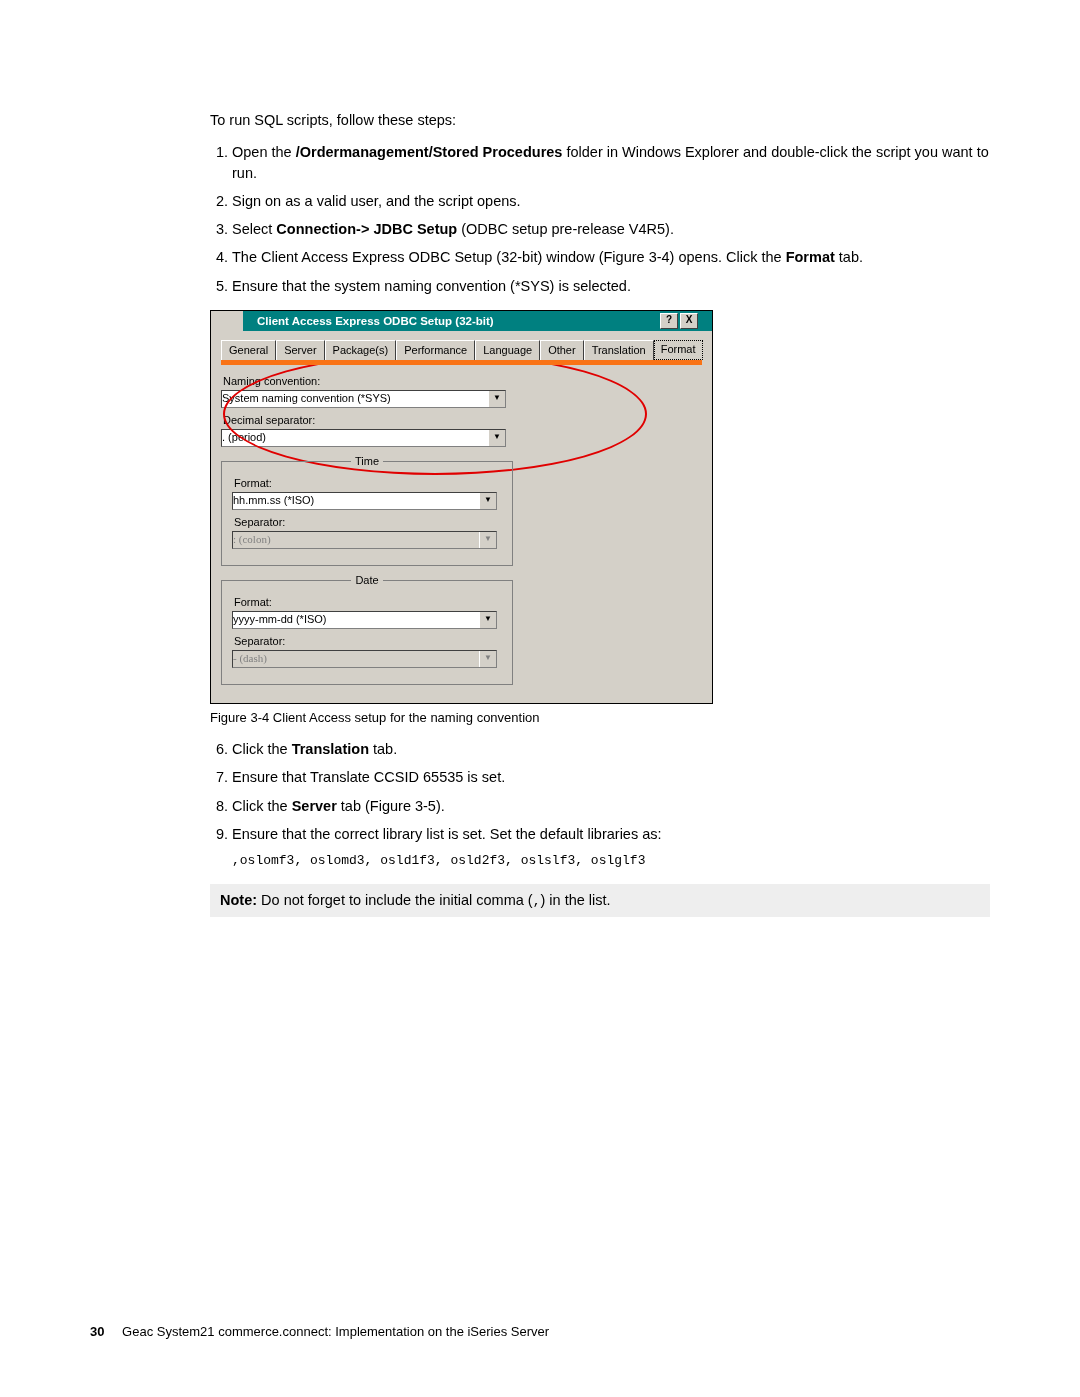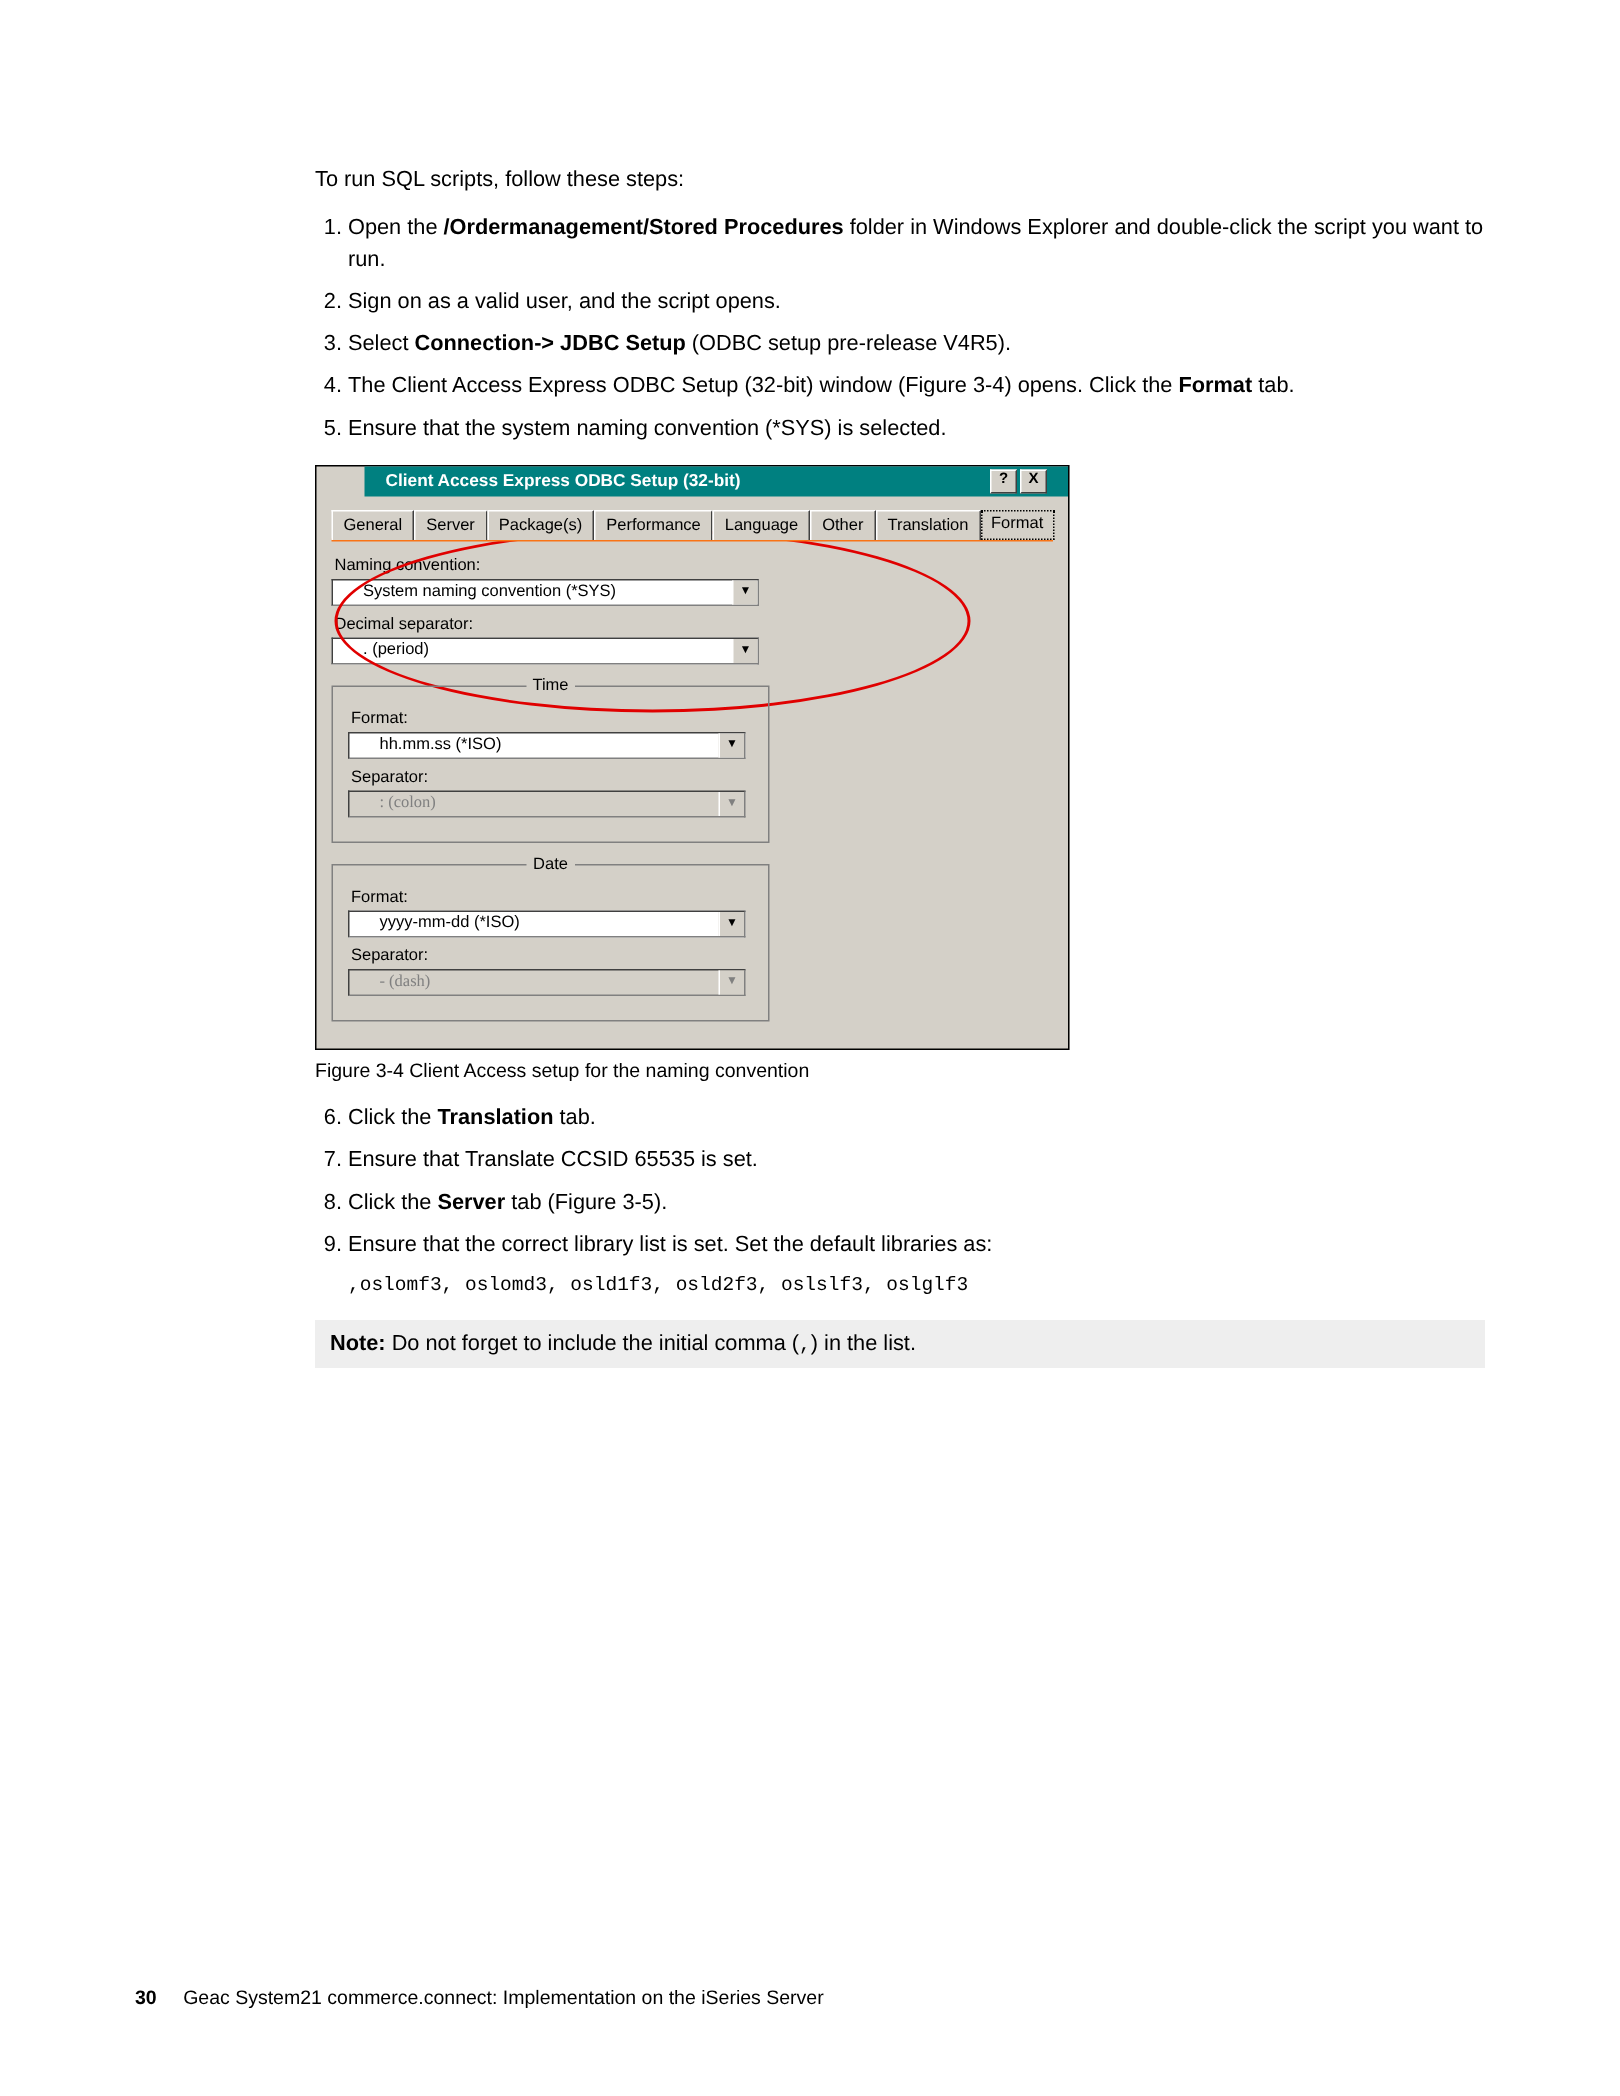--- a/index.html
+++ b/index.html
@@ -88,21 +88,21 @@
     font-size: 10px;
     font-weight: bold;
     color: #000;
   }
   .dialog-body {
     padding: 8px 10px 10px 10px;
     position: relative;
   }
   .tabs {
     display: flex;
-    border-bottom: 2px solid #f97316;
+    border-bottom: 6px solid #f97316;
     margin-bottom: 10px;
     font-size: 11px;
     position: relative;
   }
   .tab {
     padding: 3px 7px 4px 7px;
     position: relative;
     top: 1px;
     background: #d4d0c8;
     border: 1px solid #fff;
@@ -123,21 +123,21 @@
     width: 285px;
     height: 18px;
     background: #fff;
     border: 1px solid #808080;
     border-top-color: #404040;
     border-left-color: #404040;
     box-sizing: border-box;
     margin-bottom: 6px;
   }
   .combo.disabled { background: #d4d0c8; color: #808080; font-family: Liberation Serif, serif; }
-  .combo .val { flex: 1; padding: 1px 20px; overflow: hidden; white-space: nowrap; }
+  .combo .val { flex: 1; padding: 1px 0; overflow: hidden; white-space: nowrap; }
   .combo .arr {
     width: 16px;
     background: #d4d0c8;
     border-left: 1px solid #fff;
     text-align: center;
     line-height: 14px;
     font-size: 8px;
   }
   fieldset.grp {
     border: 1px solid #808080;

